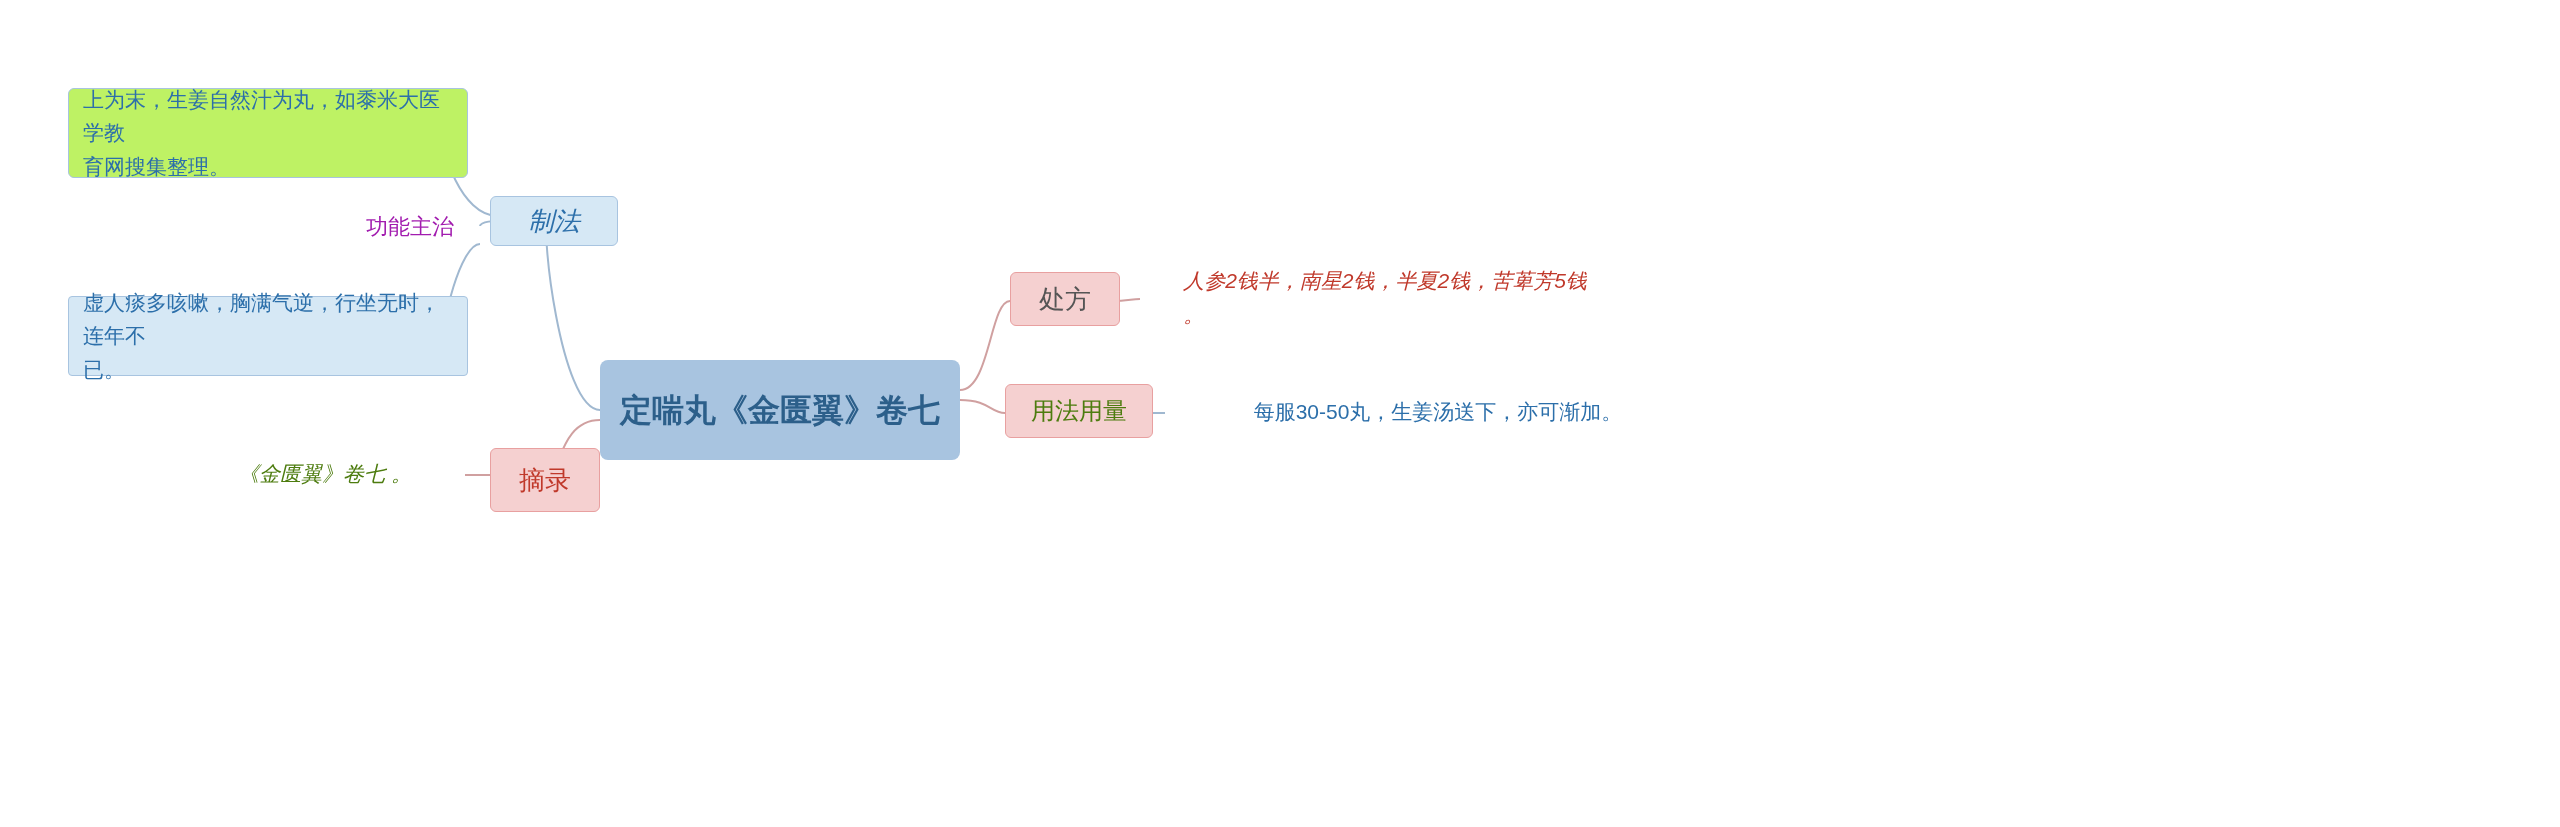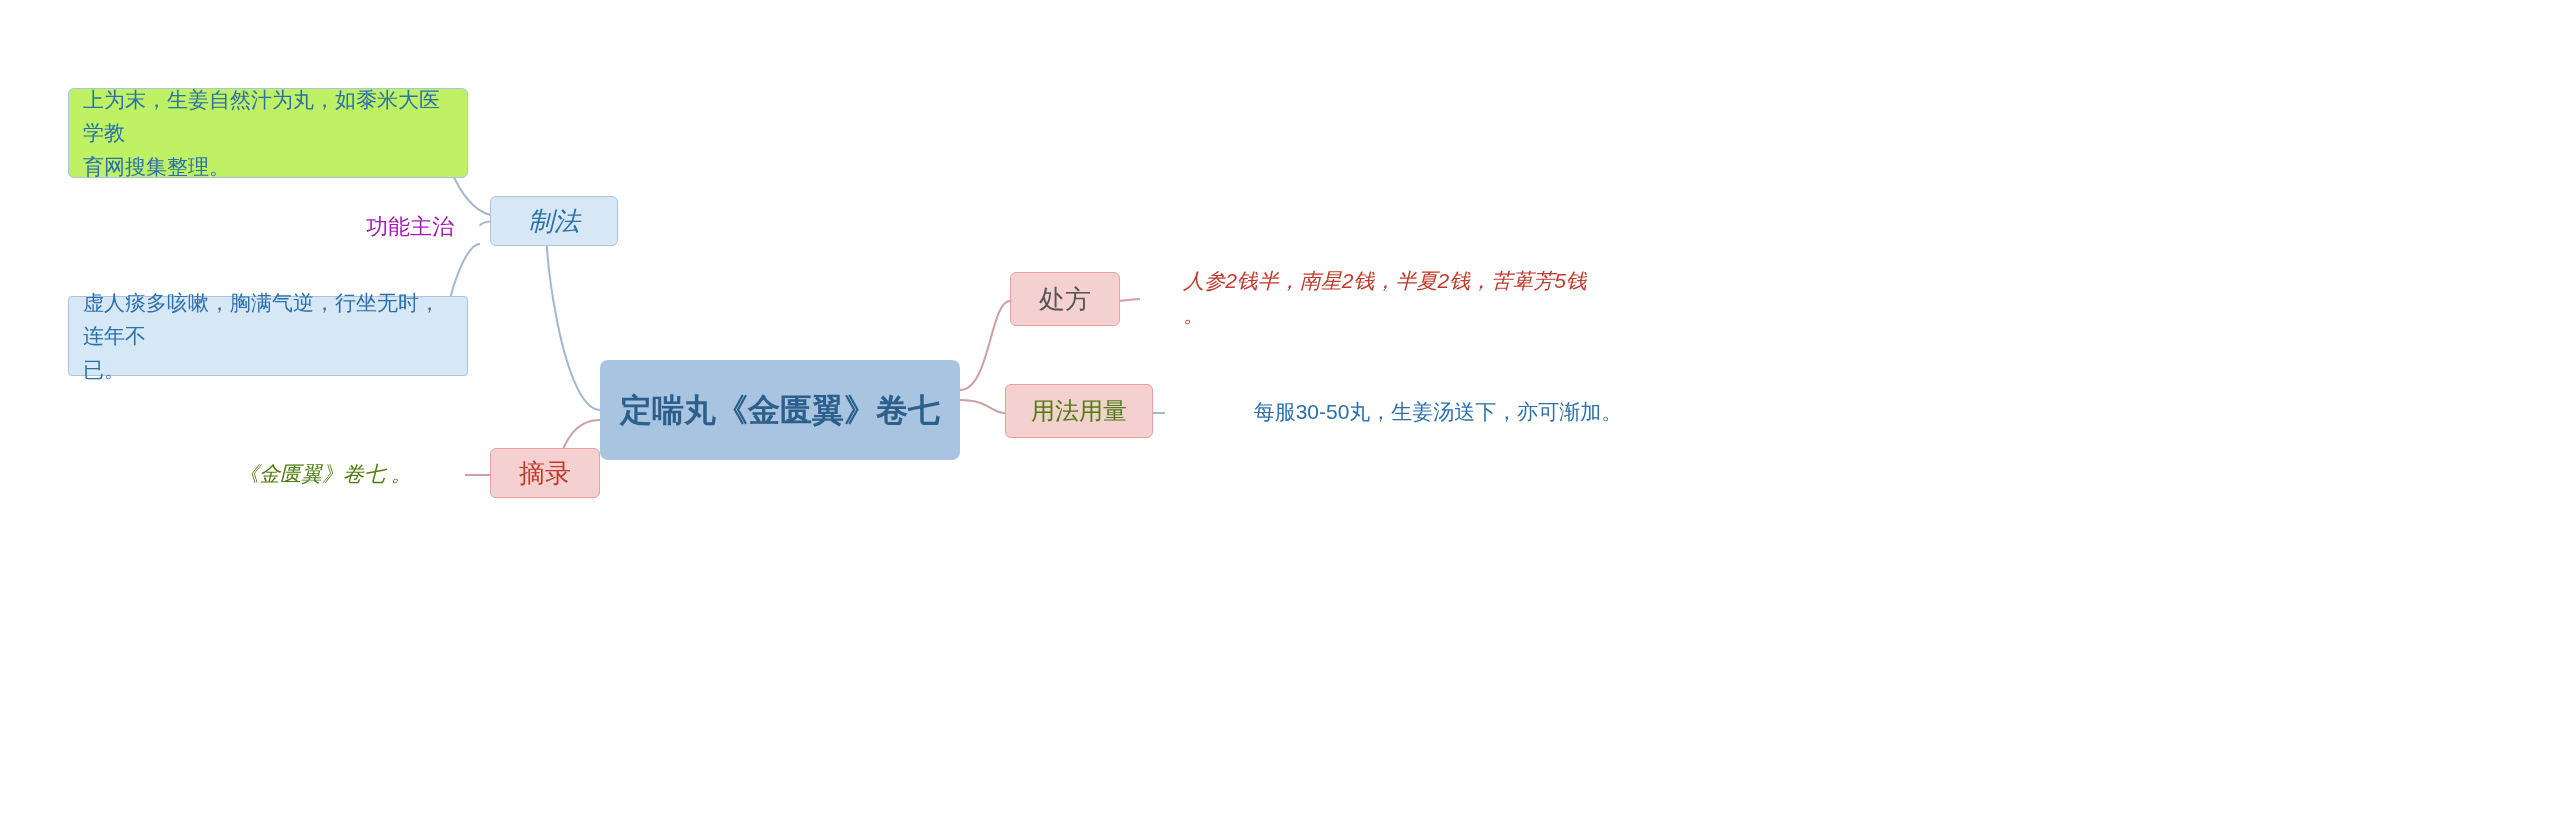--- a/index.html
+++ b/index.html
@@ -151,21 +151,21 @@
   <div class="node node-blue" style="left:490px; top:196px; width:128px; height:50px; font-size:26px;font-style:italic;">制法</div>
 
   <div class="node node-blue node-text-left" style="left:68px; top:88px; width:400px; height:90px; white-space:pre-line; border-radius:6px; border:1.5px solid #a8c4e0; background:#bef264; font-size:21px; padding:12px 14px;">上为末，生姜自然汁为丸，如黍米大医 学教
 育网搜集整理。</div>
 
   <div class="node node-label" style="left:340px; top:208px; width:140px; height:36px; font-size:22px; color:#a21caf;">功能主治</div>
 
   <div class="node node-blue node-text-left" style="left:68px; top:296px; width:400px; height:80px; white-space:pre-line; border-radius:4px; border:1.5px solid #a8c4e0; background:#d6e8f5; font-size:21px; padding:12px 14px;">虚人痰多咳嗽，胸满气逆，行坐无时，连年不
 已。</div>
 
-  <div class="node node-pink" style="left:490px; top:448px; width:110px; height:50px; font-size:26px;">摘录</div>
+  <div class="node node-pink" style="left:490px; top:448px; width:110px; height:64px; font-size:26px;">摘录</div>
 
   <div class="node node-text-right" style="left:175px; top:453px; width:300px; height:42px; font-size:21px; color:#4d7c0f;">《金匮翼》卷七 。</div>
 
   <div class="node node-pink-right" style="left:1010px; top:272px; width:110px; height:54px; font-size:26px; color:#555;">处方</div>
 
   <div class="node node-text-right" style="left:1145px; top:262px; width:480px; height:72px; white-space:pre-line; font-size:21px; color:#c0392b;">人参2钱半，南星2钱，半夏2钱，苦萆芳5钱
 。</div>
 
   <div class="node node-pink-right" style="left:1005px; top:384px; width:148px; height:54px; font-size:24px; color:#4d7c0f;">用法用量</div>
 

